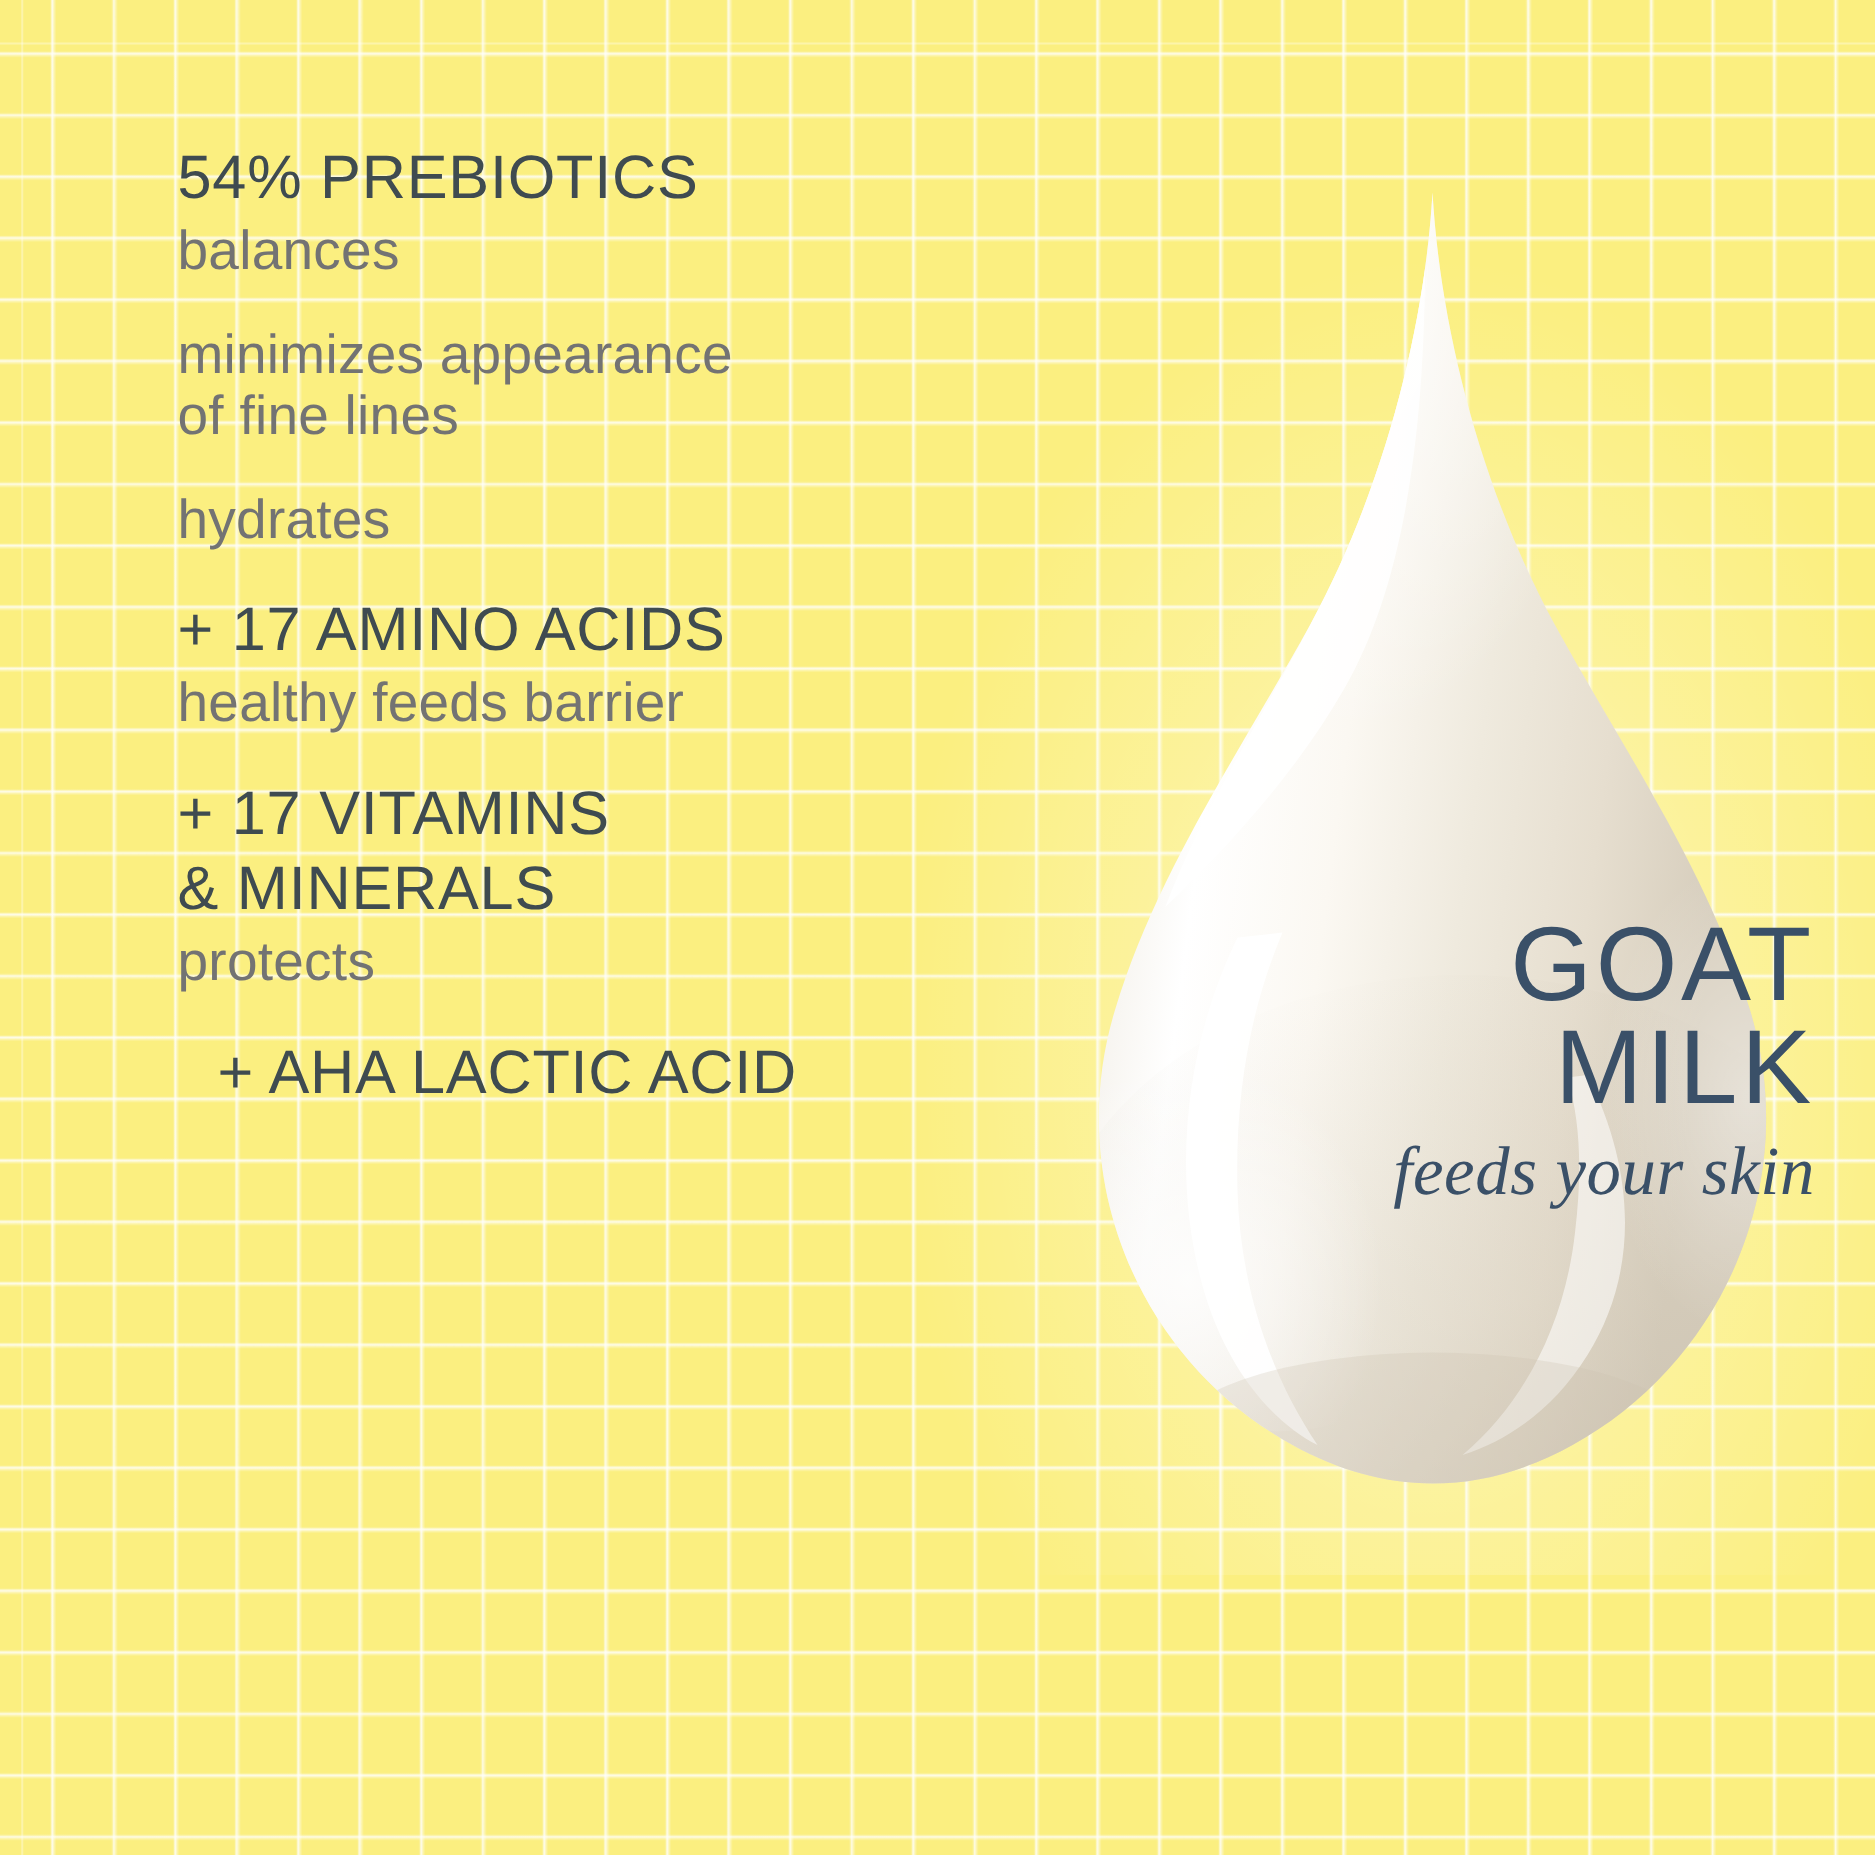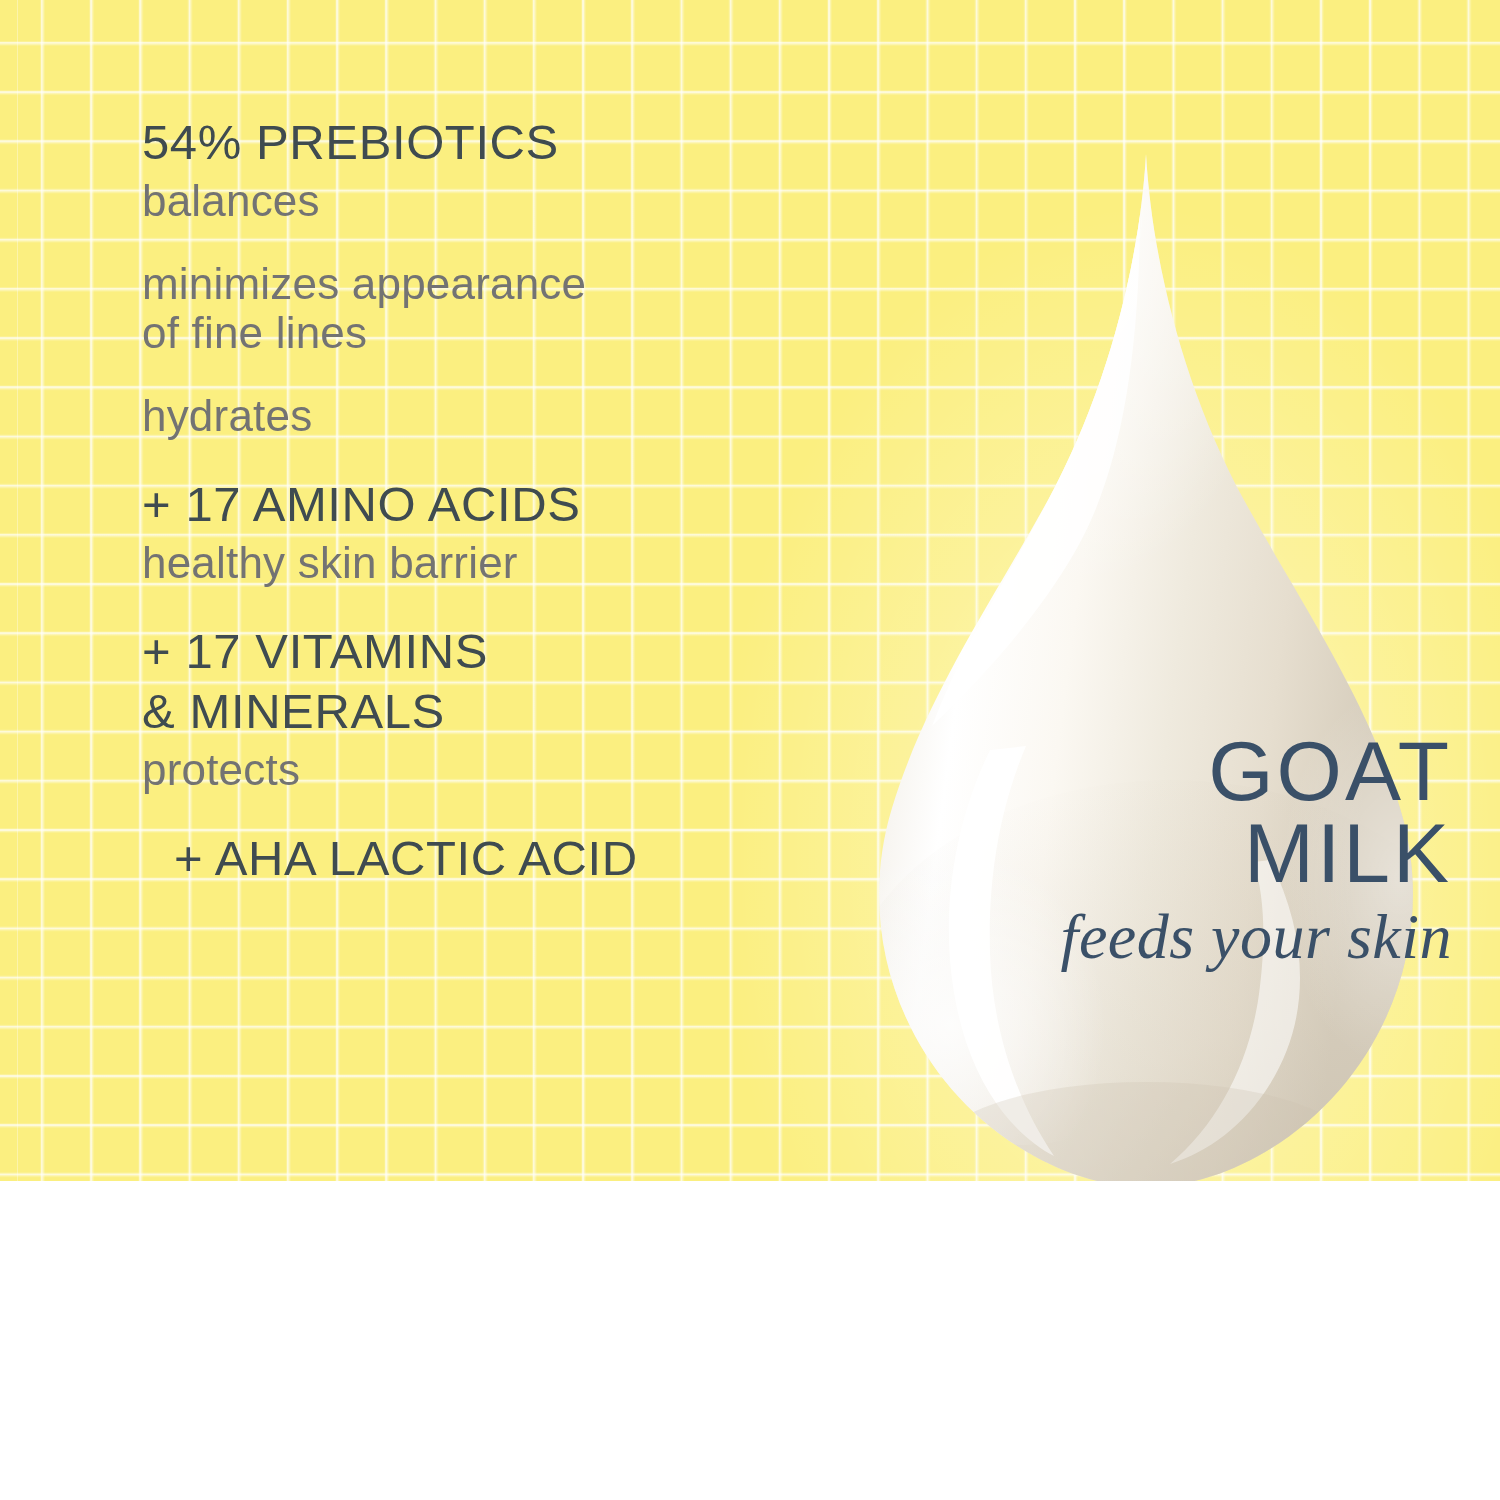--- a/index.html
+++ b/index.html
@@ -3,21 +3,21 @@
 <meta charset="utf-8">
 <style>
   html, body {
     margin: 0;
     padding: 0;
     background: #ffffff;
   }
   #poster {
     position: relative;
     width: 1500px;
-    height: 1181px;
+    height: 1484px;
     overflow: hidden;
     background-color: #fbef80;
     font-family: "Liberation Sans", sans-serif;
     -webkit-font-smoothing: antialiased;
   }
 
   
   .grid-layer {
     position: absolute;
     inset: 0;
@@ -97,21 +97,21 @@
     font-family: "Liberation Sans", sans-serif;
     font-size: 84px;
     line-height: 82px;
     letter-spacing: 3px;
     font-weight: 400;
   }
   .dt-line2 { margin-top: 0; }
   .dt-script {
     font-family: "Liberation Serif", serif;
     font-style: italic;
-    font-size: 64px;
+    font-size: 55px;
     line-height: 70px;
     letter-spacing: 0.5px;
     margin-top: 8px;
   }
 </style>
 </head>
 <body>
 
 <div id="poster">
 
@@ -130,21 +130,21 @@
       <div class="fact-sub">minimizes appearance
 of fine lines</div>
     </div>
 
     <div class="fact">
       <div class="fact-sub">hydrates</div>
     </div>
 
     <div class="fact">
       <div class="fact-head">+ 17 AMINO ACIDS</div>
-      <div class="fact-sub">healthy skin barrier</div>
+      <div class="fact-sub">healthy feeds barrier</div>
     </div>
 
     <div class="fact">
       <div class="fact-head">+ 17 VITAMINS
 &amp; MINERALS</div>
       <div class="fact-sub">protects</div>
     </div>
 
     <div class="fact">
       <div class="fact-head">+ AHA LACTIC ACID</div>

